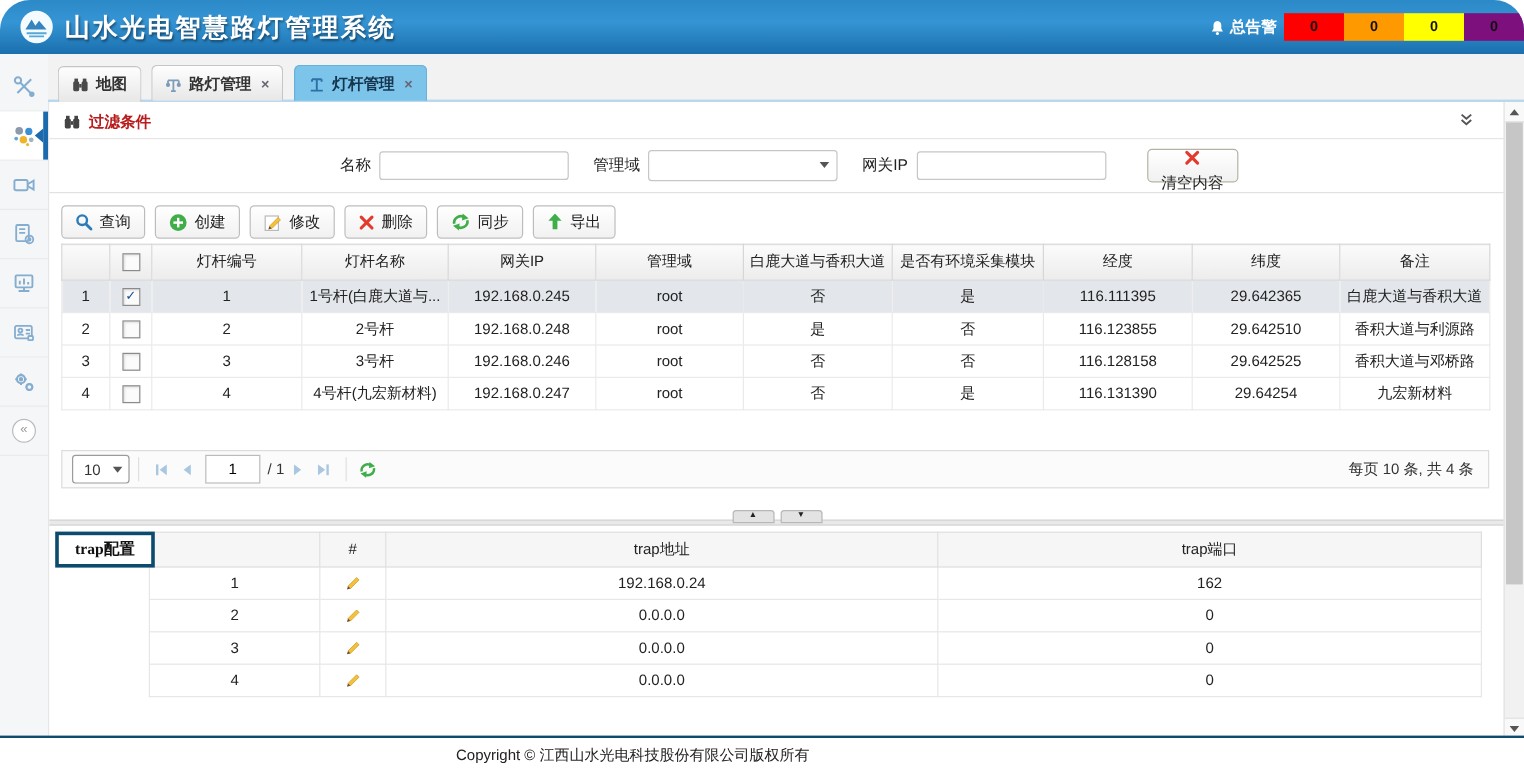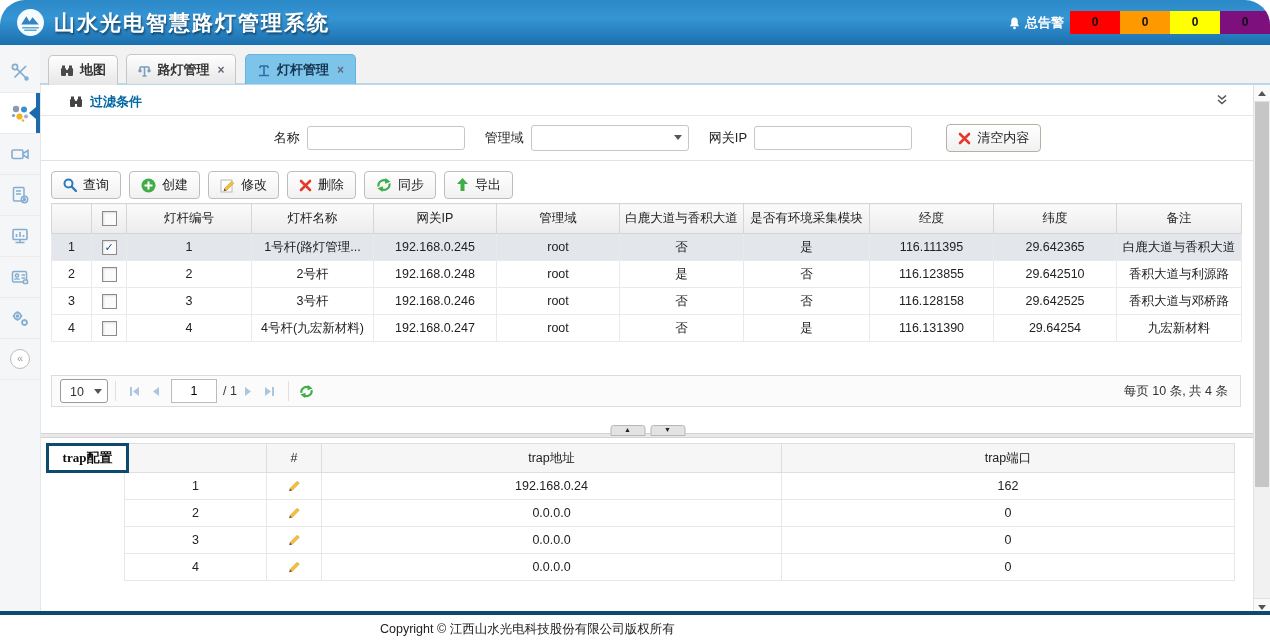--- a/index.html
+++ b/index.html
@@ -41,30 +41,30 @@
        border:1px solid #c6c6c6;border-bottom:none;border-radius:5px 5px 0 0;
        background:linear-gradient(#fefefe,#e7e7e7);font-size:13px;font-weight:bold;color:#333;cursor:pointer;}
   .tab.active{background:#7cc4ea;border-color:#66b2dc;color:#15344d;}
   .tab .x{font-size:12px;color:#667;line-height:10px;margin-left:2px;cursor:pointer;}
   .tab .x::before{content:"\00D7";}
 
   .content{position:absolute;top:40px;left:0;right:16px;bottom:0;background:#fff;border-left:1px solid #e6e6e6;overflow:hidden;}
 
   
   .filter-head{position:absolute;top:3px;left:0;right:0;height:27px;border-bottom:1px solid #e6e6e6;
-       display:flex;align-items:center;gap:7px;padding-left:28px;font-size:13px;font-weight:bold;color:#0369a1;}
+       display:flex;align-items:center;gap:7px;padding-left:12px;font-size:13px;font-weight:bold;color:#b91c1c;}
   .filter-collapse{position:absolute;right:26px;top:9px;cursor:pointer;}
   .filter-row{position:absolute;top:31px;left:0;right:0;height:44px;display:flex;align-items:center;justify-content:center;font-size:13px;color:#222;}
   .f-label{margin:0 7px 0 20px;}
   .f-input{width:148px;height:22px;border:1px solid #c6c6c6;border-radius:3px;font-size:12px;padding:0 4px;box-sizing:content-box;}
   .f-select{position:relative;width:156px;height:24px;border:1px solid #c6c6c6;border-radius:3px;background:#fff;cursor:pointer;}
   .f-select .chev{position:absolute;right:6px;top:9px;}
   .btn{display:inline-flex;align-items:center;gap:6px;height:26px;padding:0 11px;border:1px solid #b5b1a4;border-radius:4px;
        background:linear-gradient(#ffffff,#f1f1f1);font-size:13px;color:#222;cursor:pointer;}
-  .clear-btn{margin-left:34px;}
+  .clear-btn{margin-left:34px;flex-direction:column;}
   .panel-split{position:absolute;top:75px;left:0;right:0;border-top:1px solid #e2e2e2;}
 
   
   .toolbar{position:absolute;top:84px;left:10px;height:32px;display:flex;align-items:center;gap:8px;}
   .toolbar .btn{border-color:#bdbdbd;}
 
   
   table{border-collapse:collapse;table-layout:fixed;padding-left:40px;}
   .grid{position:absolute;top:118px;left:10px;width:1190px;font-size:12.5px;}
   .grid th{height:27px;background:linear-gradient(#fbfbfb,#ececec);border:1px solid #d6d6d6;
@@ -107,21 +107,21 @@
   
   .vscroll{position:absolute;top:40px;right:0;bottom:0;width:16px;background:#f1f1f1;border-left:1px solid #e2e2e2;}
   .vs-btn{position:absolute;left:0;right:0;height:16px;background:#f9f9f9;border-bottom:1px solid #e0e0e0;
        display:flex;align-items:center;justify-content:center;cursor:pointer;}
   .vs-btn.down{bottom:0;top:auto;border-top:1px solid #e0e0e0;border-bottom:none;}
   .tri-up{width:0;height:0;border-left:4px solid transparent;border-right:4px solid transparent;border-bottom:5px solid #555;}
   .tri-down{width:0;height:0;border-left:4px solid transparent;border-right:4px solid transparent;border-top:5px solid #555;}
   .vs-thumb{position:absolute;top:17px;left:1px;right:1px;height:385px;background:#c6c6c6;cursor:pointer;}
 
   
-  .footer{position:absolute;left:0;right:0;bottom:0;height:28px;background:#fff;border-top:4px solid #0c4a6e;
+  .footer{position:absolute;left:0;right:0;bottom:0;height:28px;background:#fff;border-top:2px solid #0c4a6e;
        font-size:12.5px;color:#222;}
   .copyright{position:absolute;left:380px;top:6px;}
   .user-info{position:absolute;right:10px;top:6px;}
   .icon{display:inline-flex;}
 </style>
 </head>
 <body>
 
 <div class="app">
 
@@ -387,21 +387,21 @@
           <th>白鹿大道与香积大道</th>
           <th>是否有环境采集模块</th>
           <th>经度</th>
           <th>纬度</th>
           <th>备注</th>
         </tr>
         <tr class="selected">
           <td>1</td>
           <td><span class="checkbox checked"></span></td>
           <td>1</td>
-          <td>1号杆(路灯管理...</td>
+          <td>1号杆(白鹿大道与...</td>
           <td>192.168.0.245</td>
           <td>root</td>
           <td>否</td>
           <td>是</td>
           <td>116.111395</td>
           <td>29.642365</td>
           <td>白鹿大道与香积大道</td>
         </tr>
         <tr>
           <td>2</td>

